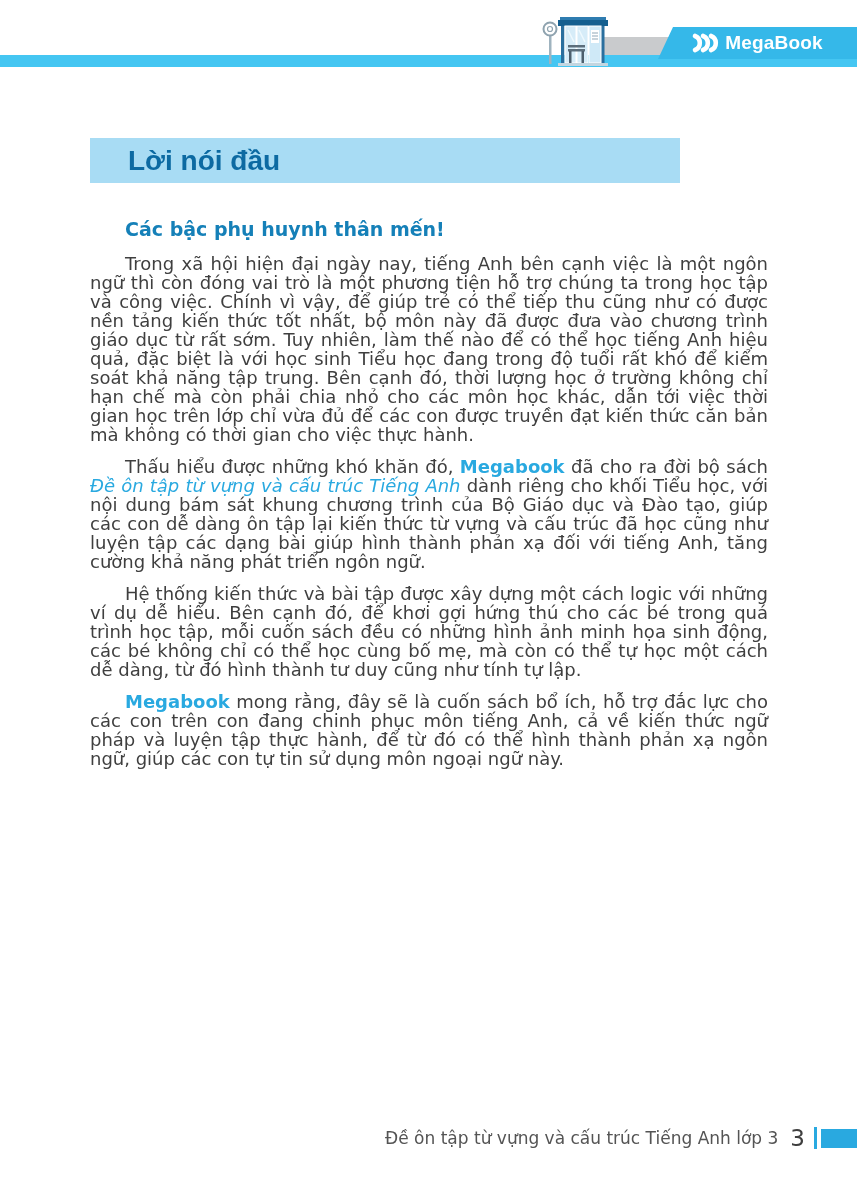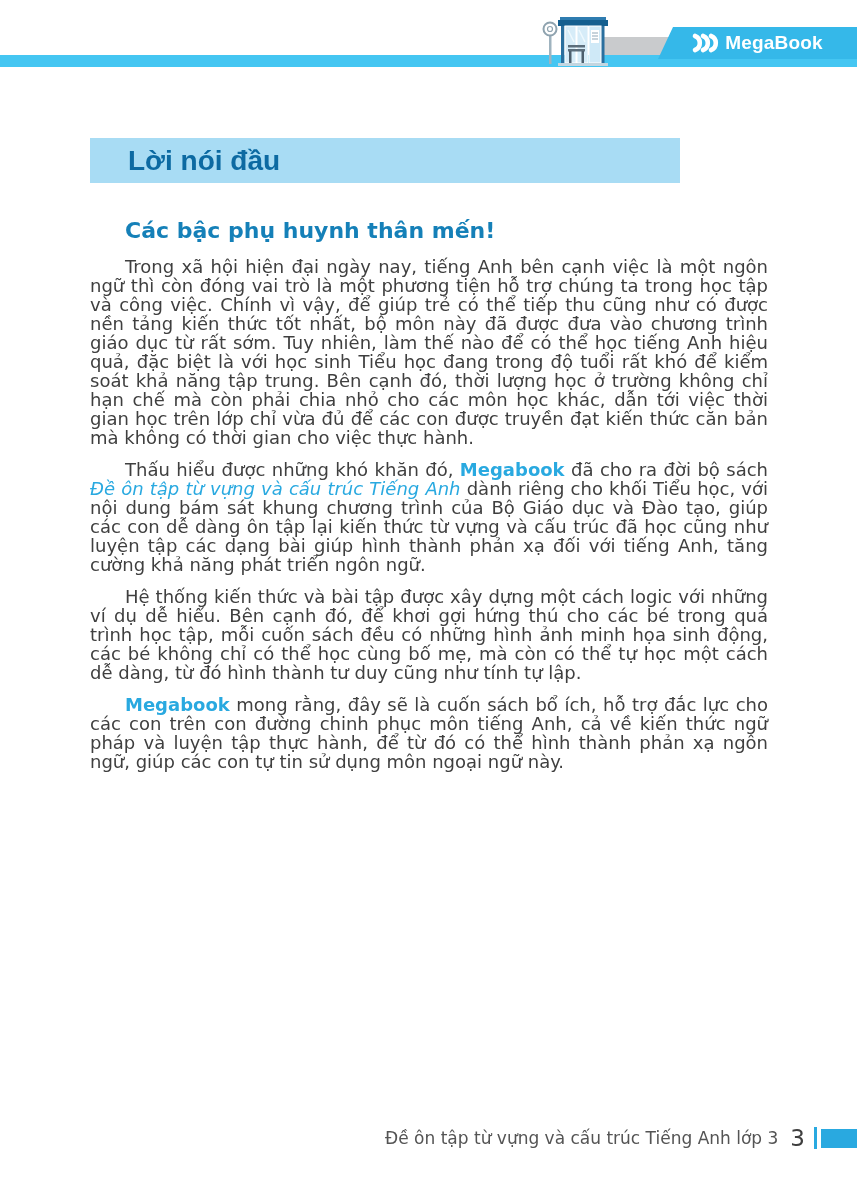--- a/index.html
+++ b/index.html
@@ -72,21 +72,21 @@
   .content {
     position: absolute;
     left: 90px; top: 218px;
     width: 678px;
     color: #3f3f3f;
   }
   .salutation {
     margin-left: 35px;
     margin-bottom: 14px;
     font-weight: bold;
-    font-size: 22px;
+    font-size: 19px;
     color: #1580b8;
   }
   .para {
     font-size: 18px;
     line-height: 19px;
     text-align: justify;
     text-indent: 35px;
     margin-bottom: 13px;
     color: #3f3f3f;
   }
@@ -174,21 +174,21 @@
 <div class="title-bar">
   <span class="title-text">Lời nói đầu</span>
 </div>
 
 <div class="content">
   <div class="salutation">Các bậc phụ huynh thân mến!</div>
   <div>
       <p class="para"><span>Trong xã hội hiện đại ngày nay, tiếng Anh bên cạnh việc là một ngôn ngữ thì còn đóng vai trò là một phương tiện hỗ trợ chúng ta trong học tập và công việc. Chính vì vậy, để giúp trẻ có thể tiếp thu cũng như có được nền tảng kiến thức tốt nhất, bộ môn này đã được đưa vào chương trình giáo dục từ rất sớm. Tuy nhiên, làm thế nào để có thể học tiếng Anh hiệu quả, đặc biệt là với học sinh Tiểu học đang trong độ tuổi rất khó để kiểm soát khả năng tập trung. Bên cạnh đó, thời lượng học ở trường không chỉ hạn chế mà còn phải chia nhỏ cho các môn học khác, dẫn tới việc thời gian học trên lớp chỉ vừa đủ để các con được truyền đạt kiến thức căn bản mà không có thời gian cho việc thực hành.</span></p>
       <p class="para"><span>Thấu hiểu được những khó khăn đó, </span><span class="seg-brand">Megabook</span><span> đã cho ra đời bộ sách </span><span class="seg-brand-italic">Đề ôn tập từ vựng và cấu trúc Tiếng Anh</span><span> dành riêng cho khối Tiểu học, với nội dung bám sát khung chương trình của Bộ Giáo dục và Đào tạo, giúp các con dễ dàng ôn tập lại kiến thức từ vựng và cấu trúc đã học cũng như luyện tập các dạng bài giúp hình thành phản xạ đối với tiếng Anh, tăng cường khả năng phát triển ngôn ngữ.</span></p>
       <p class="para"><span>Hệ thống kiến thức và bài tập được xây dựng một cách logic với những ví dụ dễ hiểu. Bên cạnh đó, để khơi gợi hứng thú cho các bé trong quá trình học tập, mỗi cuốn sách đều có những hình ảnh minh họa sinh động, các bé không chỉ có thể học cùng bố mẹ, mà còn có thể tự học một cách dễ dàng, từ đó hình thành tư duy cũng như tính tự lập.</span></p>
-      <p class="para"><span class="seg-brand">Megabook</span><span> mong rằng, đây sẽ là cuốn sách bổ ích, hỗ trợ đắc lực cho các con trên con đường chinh phục môn tiếng Anh, cả về kiến thức ngữ pháp và luyện tập thực hành, để từ đó có thể hình thành phản xạ ngôn ngữ, giúp các con tự tin sử dụng môn ngoại ngữ này.</span></p>
+      <p class="para"><span class="seg-brand">Megabook</span><span> mong rằng, đây sẽ là cuốn sách bổ ích, hỗ trợ đắc lực cho các con trên con đang chinh phục môn tiếng Anh, cả về kiến thức ngữ pháp và luyện tập thực hành, để từ đó có thể hình thành phản xạ ngôn ngữ, giúp các con tự tin sử dụng môn ngoại ngữ này.</span></p>
     </div>
 </div>
 
 <div class="footer">
   <span class="book-title">Đề ôn tập từ vựng và cấu trúc Tiếng Anh lớp 3</span>
   <span class="page-number">3</span>
   <span class="page-divider"></span>
   <span class="page-tab"></span>
 </div>
 

